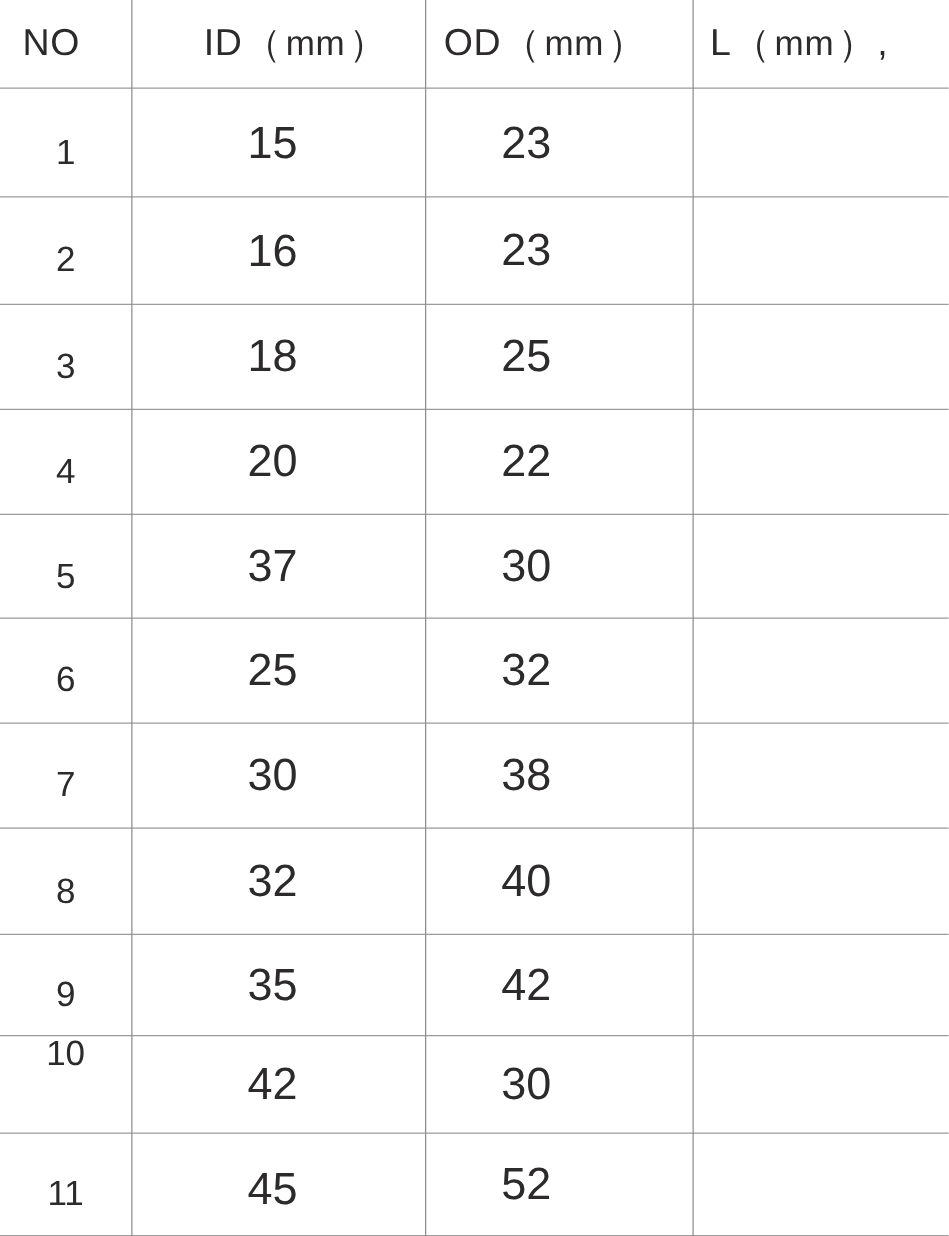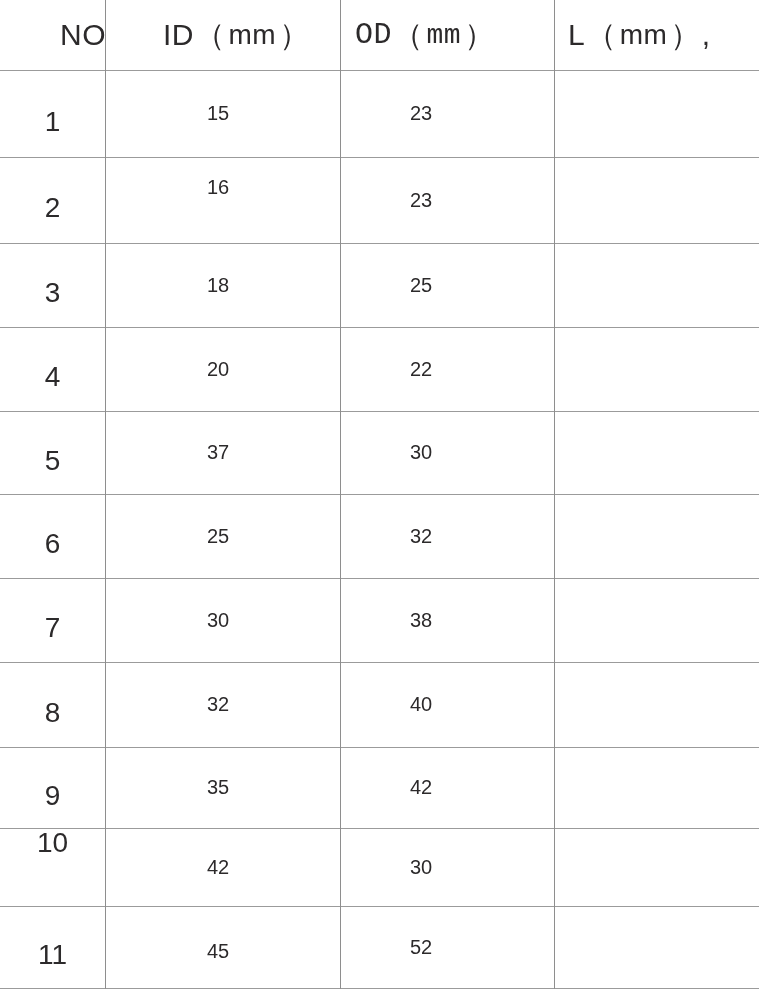--- a/index.html
+++ b/index.html
@@ -62,31 +62,31 @@
   }
   .header-cell .comma {
     font-size: 30px;
   }
 
   .no-cell {
     font-size: 28px;
     justify-content: center;
   }
   .val-cell {
-    font-size: 20px;
+    font-size: 36px;
     justify-content: center;
   }
 
   
   .col-no   { left: 0px;   width: 105px; }
   .col-id   { left: 106px; width: 224px; }
   .col-od   { left: 341px; width: 160px; }
   .col-l    { left: 555px; width: 204px; }
 
-  .hdr-no { left: 18px;  width: 88px; justify-content: flex-end;  }
+  .hdr-no { left: 18px;  width: 88px;  }
   .hdr-id { left: 163px; width: 190px; }
   .hdr-od { left: 355px; width: 200px; }
   .hdr-l  { left: 568px; width: 200px; }
 </style>
 </head>
 <body>
 
 <div id="table-root">
     <div class="hline" style="top: 70px; background: rgb(155, 155, 155);"></div>
     <div class="hline" style="top: 157px; background: rgb(155, 155, 155);"></div>
@@ -106,41 +106,41 @@
     <div class="cell header-cell hdr-no" style="top: 0px; height: 70px;">
       <span>NO</span>
     </div>
     <div class="cell header-cell hdr-id" style="top: 0px; height: 70px;">
       <span>ID</span>
       <span> </span>
       <span class="paren">（</span>
       <span class="unit">mm</span>
       <span class="paren">）</span>
     </div>
-    <div class="cell header-cell hdr-od" style="top: 0px; height: 70px; font-family: Liberation Mono, monospace;">
+    <div class="cell header-cell hdr-od" style="top: 0px; height: 70px;">
       <span>OD</span>
       <span> </span>
       <span class="paren">（</span>
       <span class="unit">mm</span>
       <span class="paren">）</span>
     </div>
     <div class="cell header-cell hdr-l" style="top: 0px; height: 70px;">
       <span>L</span>
       <span> </span>
       <span class="paren">（</span>
       <span class="unit">mm</span>
       <span class="paren">）</span>
       <span class="comma">,</span>
     </div>
     <div class="cell no-cell col-no" style="top: 78px; height: 87px;">1</div>
     <div class="cell val-cell col-id" style="top: 70px; height: 87px;">15</div>
     <div class="cell val-cell col-od" style="top: 70px; height: 87px;">23</div>
     <div class="cell val-cell col-l" style="top: 70px; height: 87px;"></div>
     <div class="cell no-cell col-no" style="top: 165px; height: 86px;">2</div>
-    <div class="cell val-cell col-id" style="top: 144px; height: 86px;">16</div>
+    <div class="cell val-cell col-id" style="top: 158px; height: 86px;">16</div>
     <div class="cell val-cell col-od" style="top: 157px; height: 86px;">23</div>
     <div class="cell val-cell col-l" style="top: 157px; height: 86px;"></div>
     <div class="cell no-cell col-no" style="top: 251px; height: 84px;">3</div>
     <div class="cell val-cell col-id" style="top: 243px; height: 84px;">18</div>
     <div class="cell val-cell col-od" style="top: 243px; height: 84px;">25</div>
     <div class="cell val-cell col-l" style="top: 243px; height: 84px;"></div>
     <div class="cell no-cell col-no" style="top: 335px; height: 84px;">4</div>
     <div class="cell val-cell col-id" style="top: 327px; height: 84px;">20</div>
     <div class="cell val-cell col-od" style="top: 327px; height: 84px;">22</div>
     <div class="cell val-cell col-l" style="top: 327px; height: 84px;"></div>

